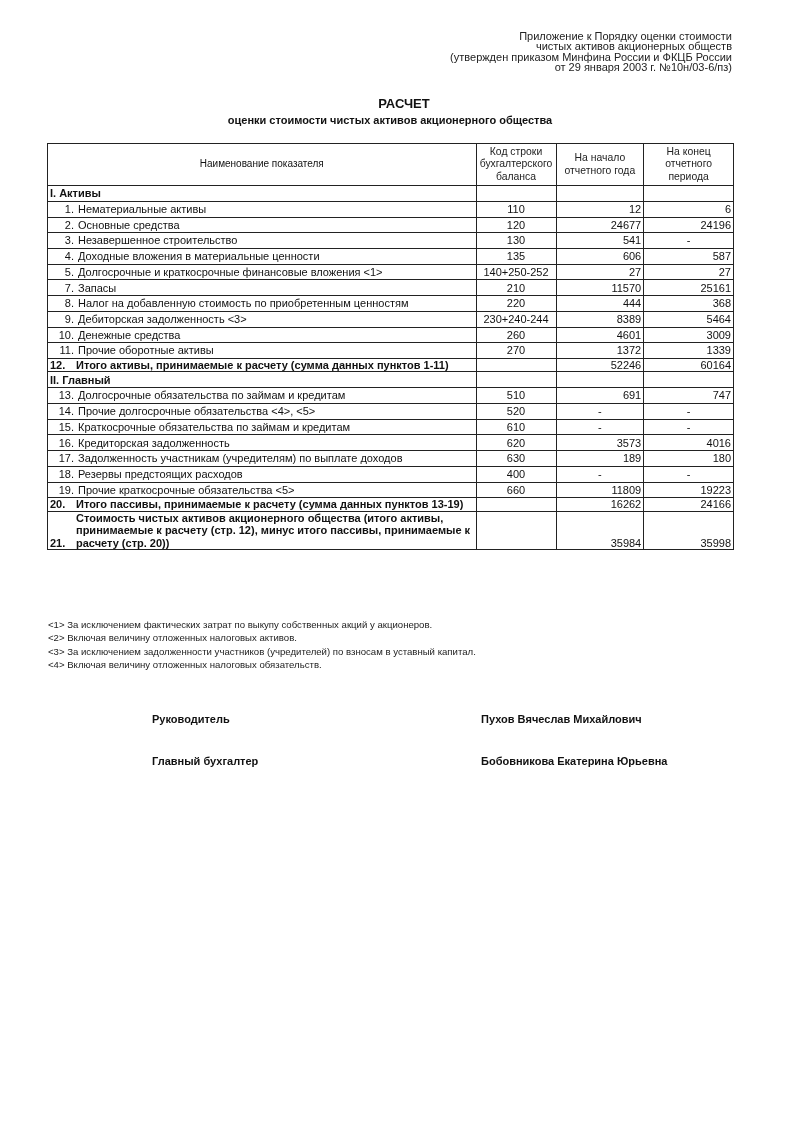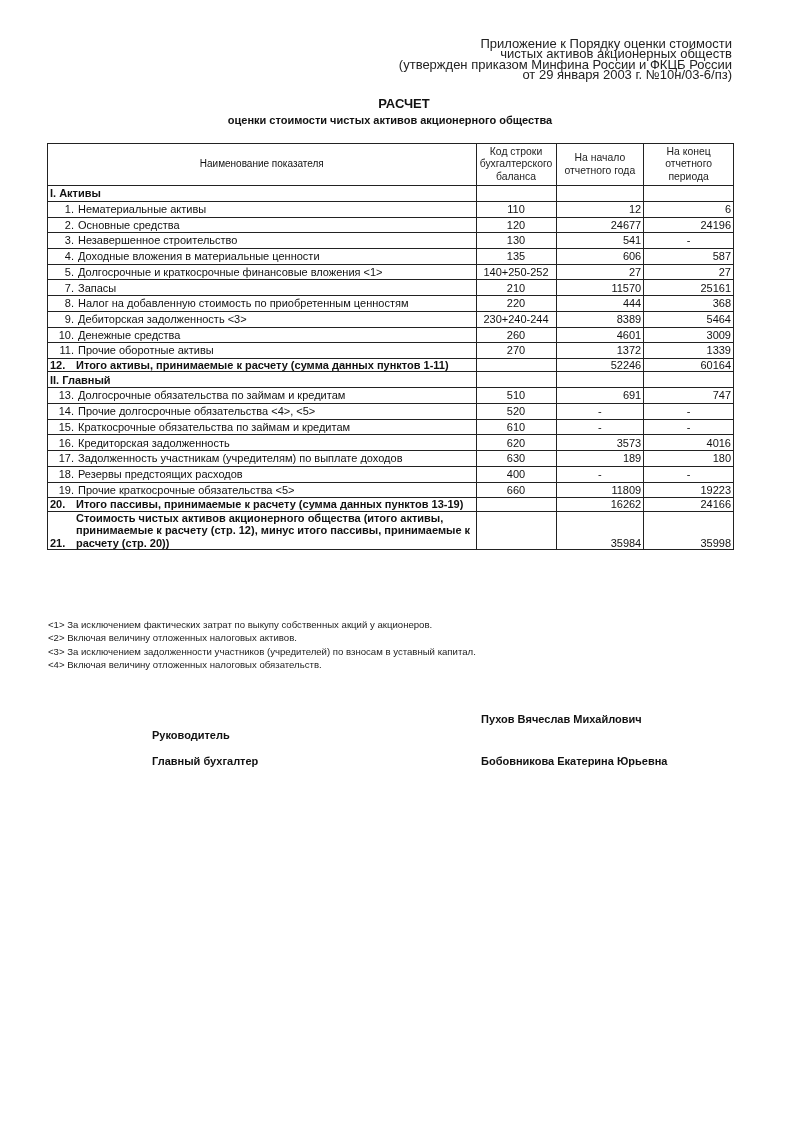--- a/index.html
+++ b/index.html
@@ -1,19 +1,19 @@
 <!DOCTYPE html>
 <html><head>
 <meta charset="utf-8">
 <style>
   * { box-sizing: border-box; margin: 0; padding: 0; }
   html, body { width: 800px; height: 1132px; background: #ffffff; }
   body { font-family: "Liberation Sans", sans-serif; color: #111; position: relative; }
 
-  .appendix { position: absolute; top: 39px; right: 68px; text-align: right; font-size: 13px; line-height: 10.4px; color: #222; }
+  .appendix { position: absolute; top: 31px; right: 68px; text-align: right; font-size: 11px; line-height: 10.4px; color: #222; }
   .appendix div { white-space: nowrap; }
 
   .title { position: absolute; top: 96px; left: 0; width: 780px; text-align: center; font-weight: bold; font-size: 13px; padding-left: 28px; }
   .subtitle { position: absolute; top: 114px; left: 0; width: 780px; text-align: center; font-weight: bold; font-size: 11px; }
 
   table.main { position: absolute; top: 143px; left: 47px; width: 687px; border-collapse: collapse; font-size: 11px; }
   table.main td, table.main th { border: 1px solid #222; padding: 0 2px; vertical-align: middle; line-height: 12.5px; }
   table.main { border: 1.5px solid #111; }
   th { font-weight: normal; }
   .col-name { width: 429px; }
@@ -233,16 +233,16 @@
 </tbody>
   </table>
 
 <div class="notes">
   <div>&lt;1&gt; За исключением фактических затрат по выкупу собственных акций у акционеров.</div>
   <div>&lt;2&gt; Включая величину отложенных налоговых активов.</div>
   <div>&lt;3&gt; За исключением задолженности участников (учредителей) по взносам в уставный капитал.</div>
   <div>&lt;4&gt; Включая величину отложенных налоговых обязательств.</div>
 </div>
 
-<div class="sig" style="top:713px; left:152px;margin-top:16px;">Руководитель</div>
+<div class="sig" style="top:713px; left:152px;">Руководитель</div>
 <div class="sig" style="top:713px; left:481px;">Пухов Вячеслав Михайлович</div>
 <div class="sig" style="top:755px; left:152px;">Главный бухгалтер</div>
 <div class="sig" style="top:755px; left:481px;">Бобовникова Екатерина Юрьевна</div>
 
 </body></html>

